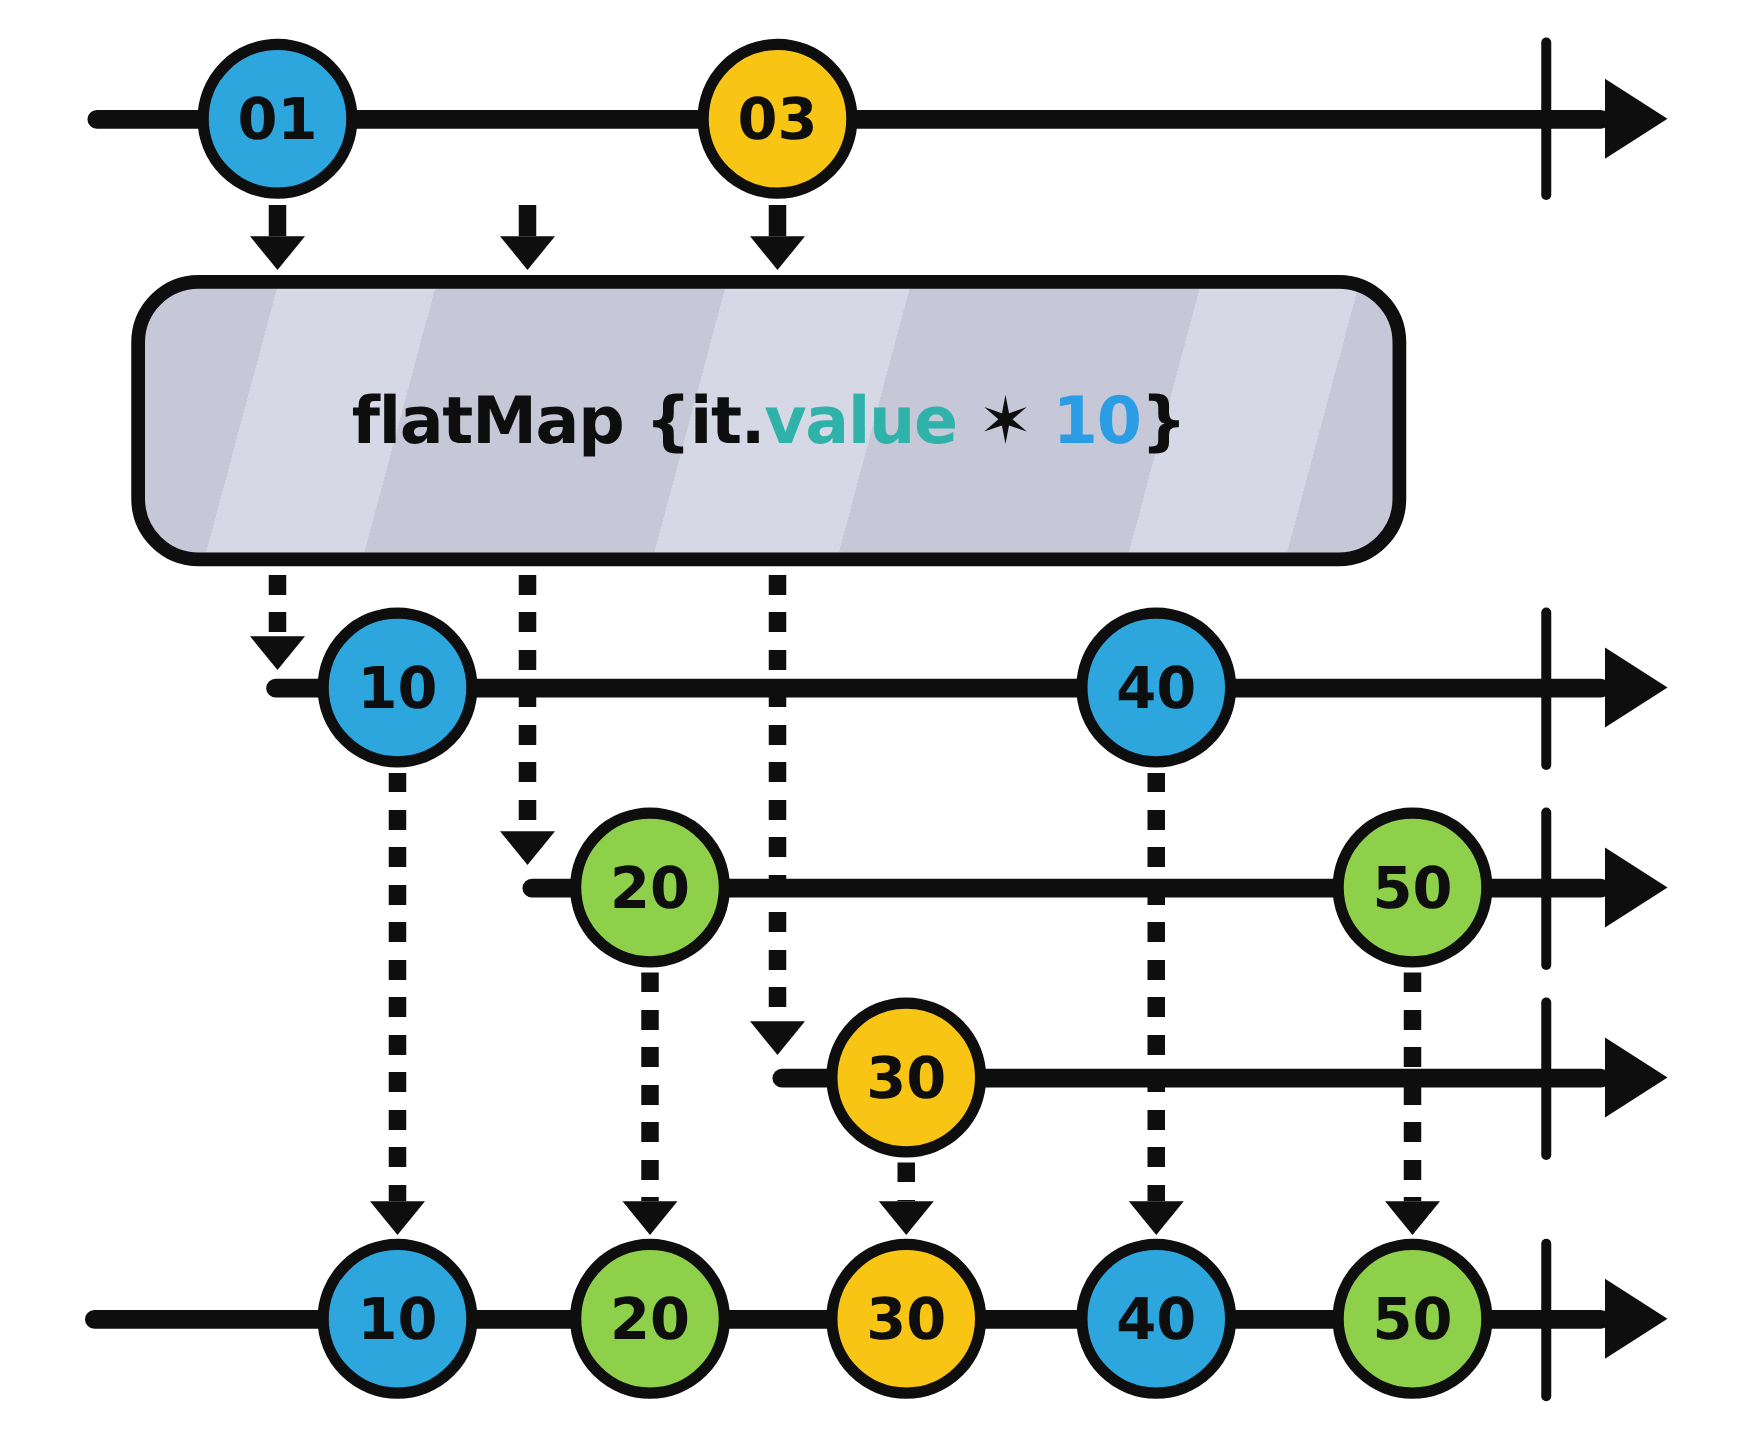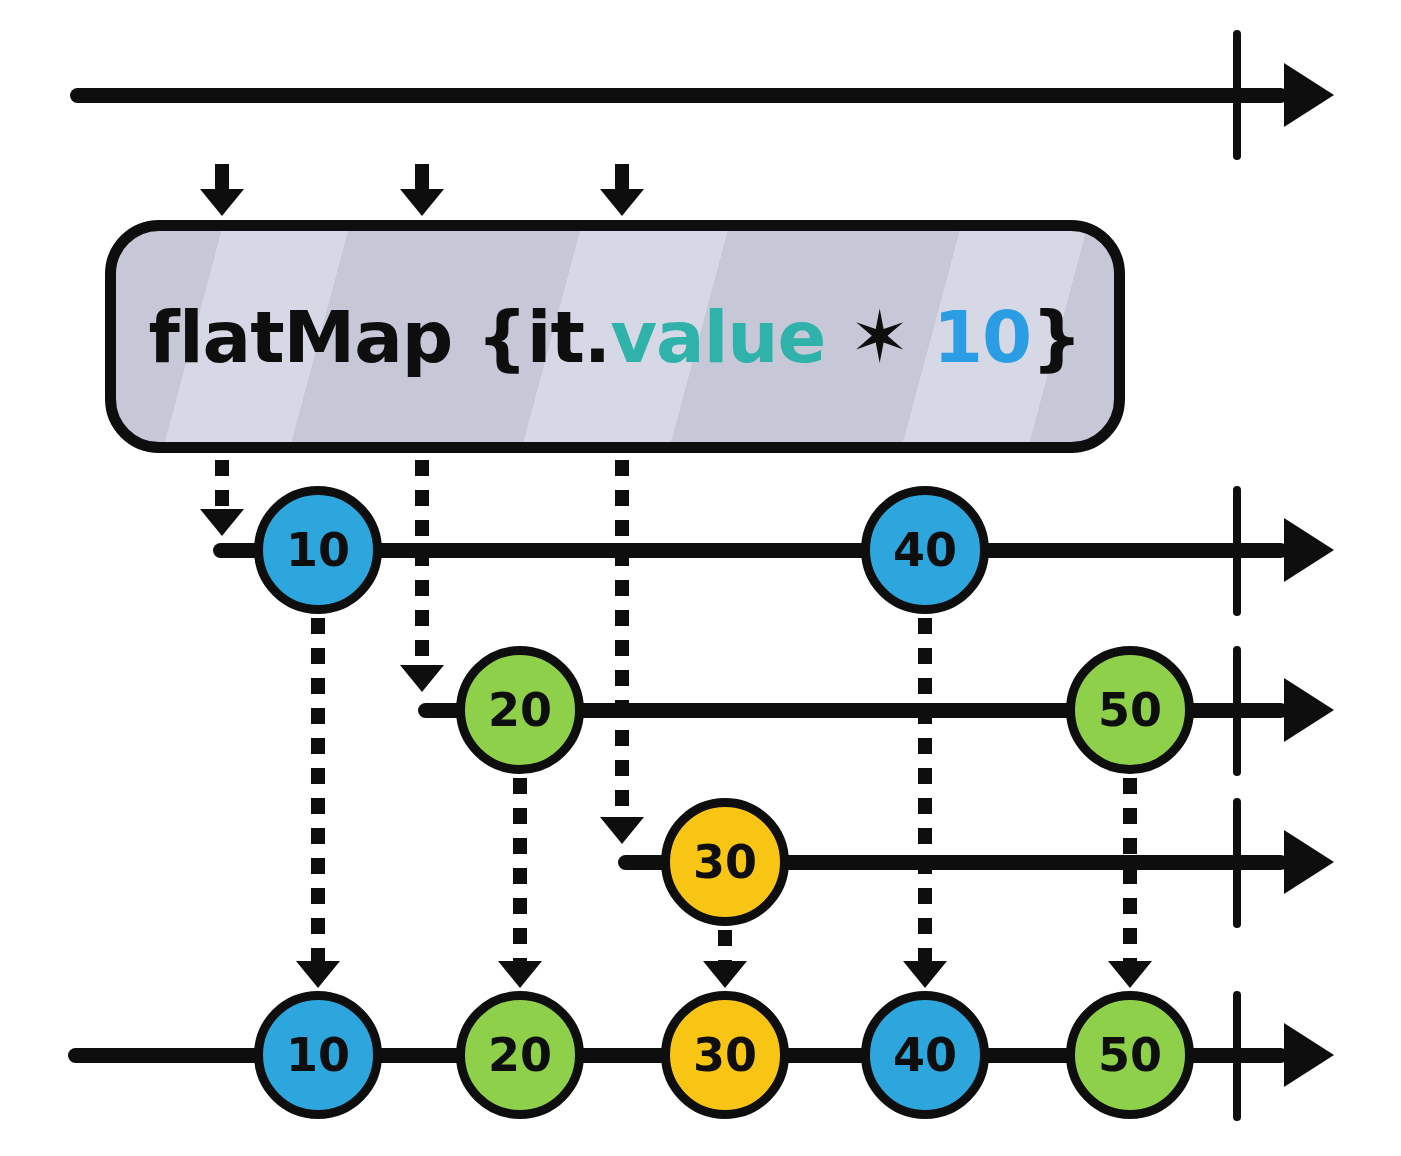--- a/index.html
+++ b/index.html
@@ -102,38 +102,44 @@
       transparent 58% 80%,
       var(--box-stripe) 80% 92%,
       transparent 92%);
     display: flex;
     align-items: center;
     justify-content: center;
     z-index: 4;
   }
   .op-text {
     font-weight: bold;
-    font-size: 72px;
+    font-size: 52px;
     letter-spacing: -1px;
     white-space: nowrap;
     color: var(--ink);
   }
   .c-ink   { color: var(--ink); }
   .c-teal  { color: var(--teal); }
   .c-accent{ color: var(--accent-blue); }
 </style>
 </head>
 <body>
 
 <div class="canvas">
 
   <div class="hbar" style="left:70px; top:88px; width:1218px;"></div>
   <div class="tick" style="left:1233px; top:30px;"></div>
   <div class="head-right" style="left:1284px; top:63px;"></div>
 
+  <div class="marble blue" style="left:158px; top:31px;">
+    <span>01</span>
+  </div>
+  <div class="marble yellow" style="left:558px; top:31px;">
+    <span>03</span>
+  </div>
 
   <div class="varrow" style="left:200px; top:164px; height:52px;">
     <div class="shaft"></div>
     <div class="head"></div>
   </div>
   <div class="varrow" style="left:400px; top:164px; height:52px;">
     <div class="shaft"></div>
     <div class="head"></div>
   </div>
   <div class="varrow" style="left:600px; top:164px; height:52px;">

